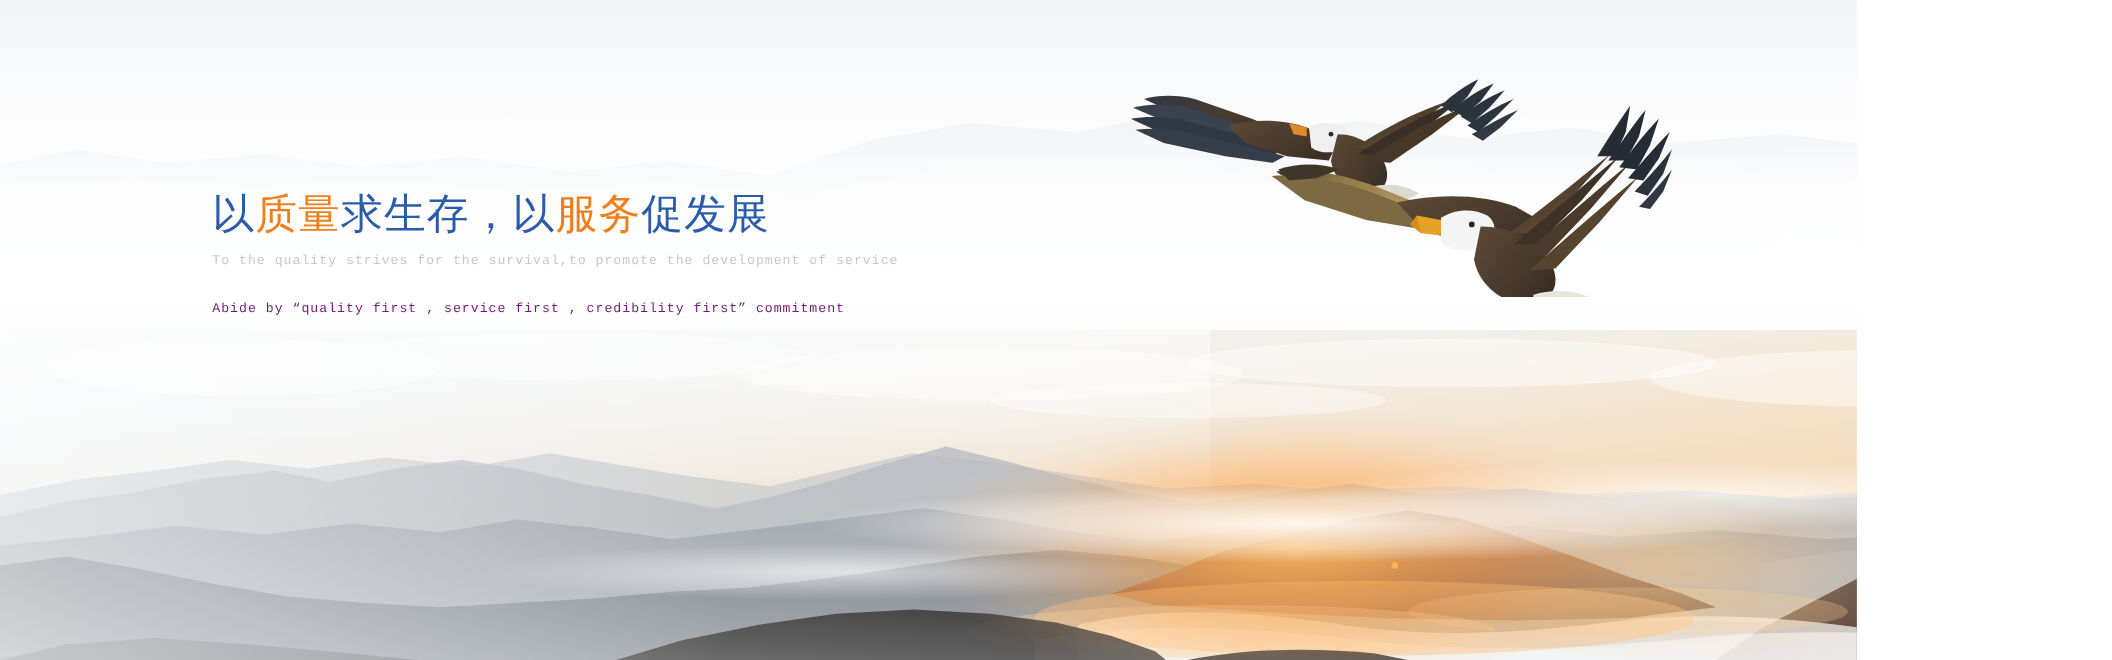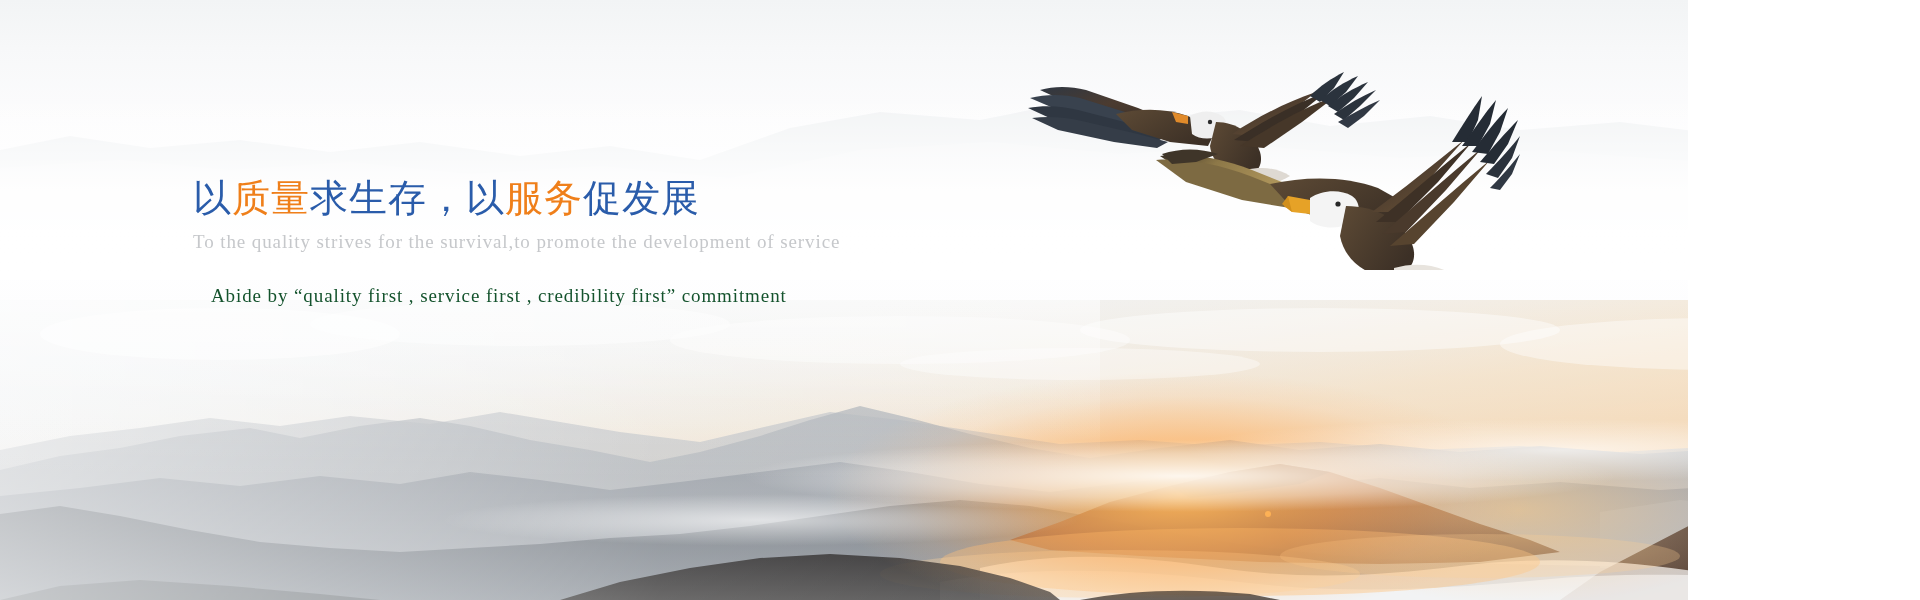--- a/index.html
+++ b/index.html
@@ -8,21 +8,21 @@
     padding: 0;
     background: #ffffff;
   }
   * { box-sizing: border-box; }
 
   .banner {
     position: relative;
     width: 1688px;
     height: 600px;
     overflow: hidden;
-    font-family: Liberation Serif, serif;
+    font-family: Liberation Mono, monospace;
     background: #fdfdfd;
   }
 
   
   .sky {
     position: absolute;
     inset: 0;
     background:
       linear-gradient(180deg,
         #f2f4f5 0%,
@@ -112,36 +112,36 @@
     font-size: 38px;
     line-height: 1.18;
     font-weight: 400;
     color: #2a5caa;
     letter-spacing: 1px;
     white-space: nowrap;
   }
   .headline .hl-orange { color: #ef7f1a; }
 
   .subline {
-    font-size: 19px;
+    font-size: 12px;
     line-height: 1.5;
     color: #c6c8cb;
     letter-spacing: .9px;
     margin-top: 7px;
     font-weight: 400;
     white-space: nowrap;
   }
 
   .headline-2-wrap { margin-top: 26px; }
 
   .headline.hl2 {
     color: #2a5caa;
     letter-spacing: 1.5px;
   }
-  .subline.sub2 { color: #14532d; margin-left: 18px; }
+  .subline.sub2 { color: #701a75; }
 </style>
 </head>
 <body>
 
 <div class="banner">
 
   <div class="sky"></div>
 
   <div class="top-ridge">
     <svg viewBox="0 0 1920 230" preserveAspectRatio="none">

